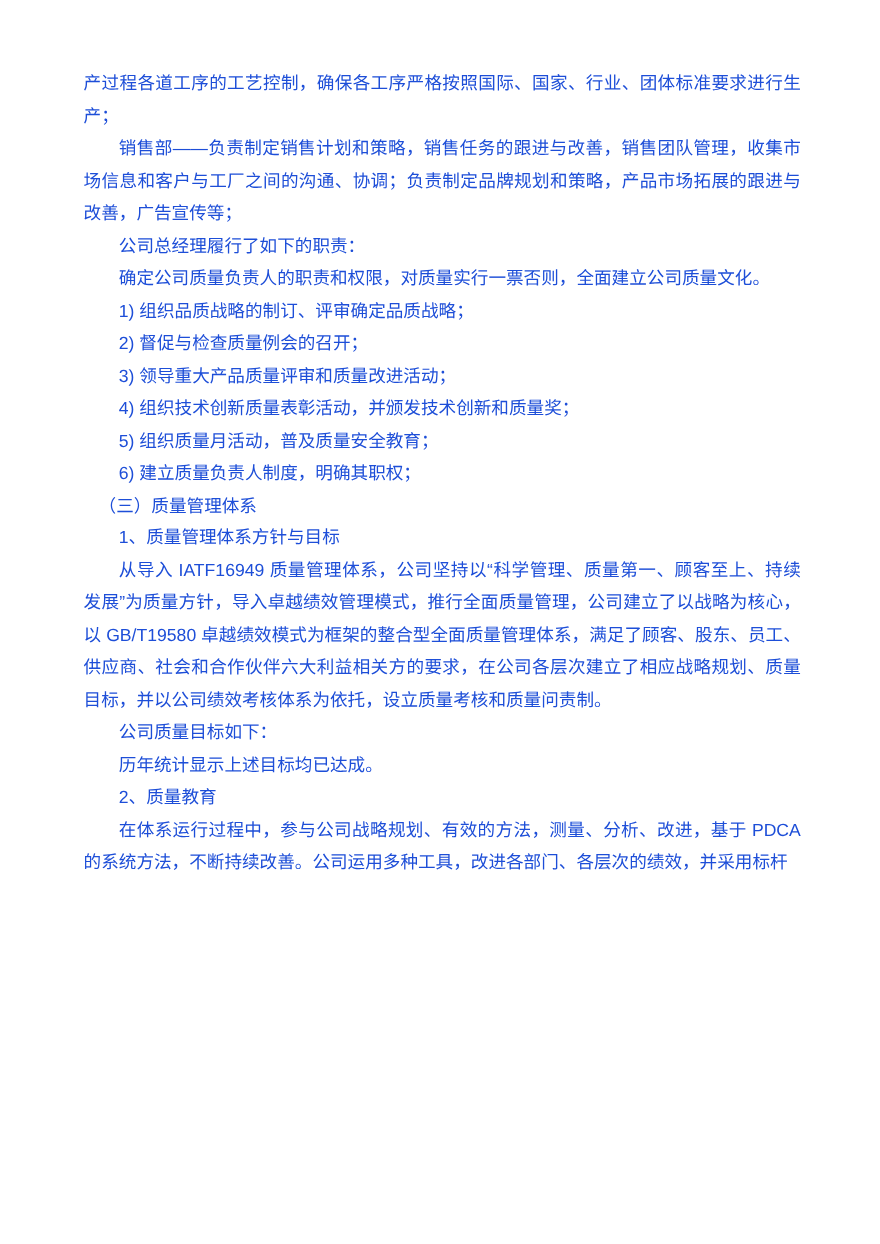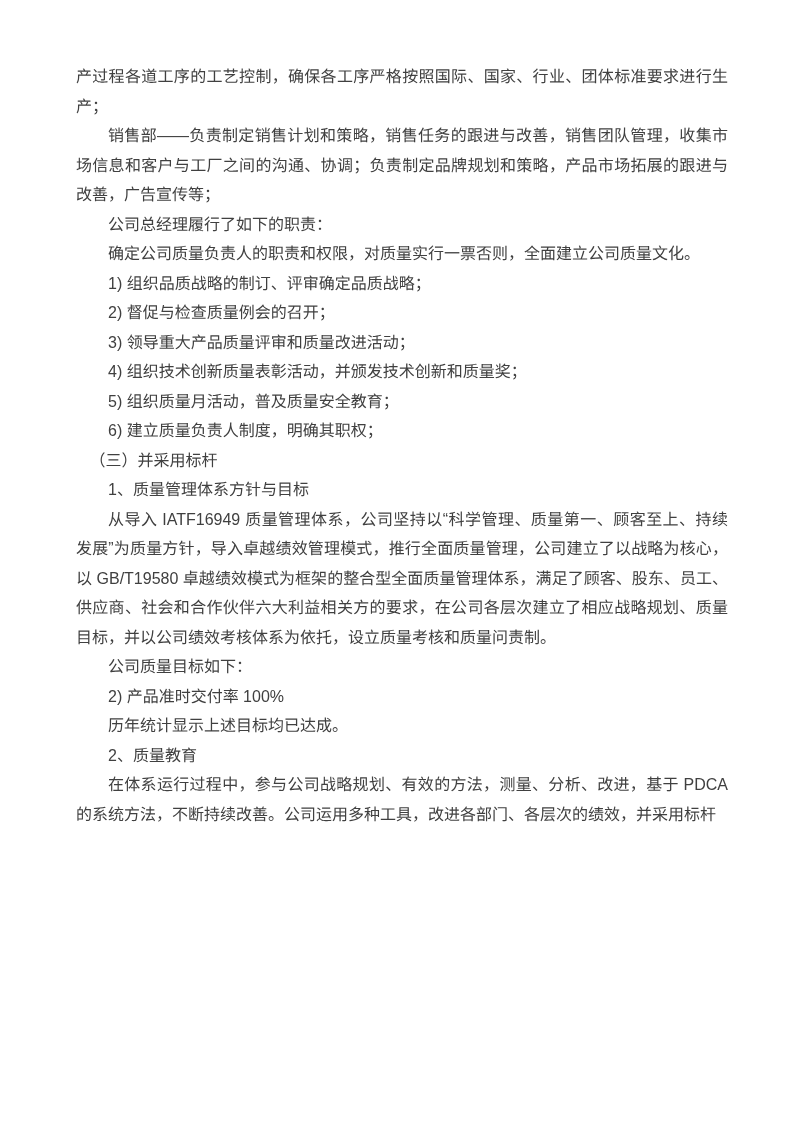--- a/index.html
+++ b/index.html
@@ -9,21 +9,21 @@
   }
   .page {
     width: 800px;
     height: 859px;
     box-sizing: border-box;
     background: #ffffff;
     padding: 62px 72px 40px 76px;
     font-family: "Liberation Sans", "DejaVu Sans", sans-serif;
     font-size: 16px;
     line-height: 29.5px;
-    color: #404040;
+    color: #1d4ed8;
     text-align: justify;
     overflow: hidden;
   }
   .page p {
     margin: 0;
     padding: 0;
     text-indent: 2em;
     word-break: break-all;
   }
   .page p.flush {
@@ -40,21 +40,20 @@
   <p class="flush">产过程各道工序的工艺控制，确保各工序严格按照国际、国家、行业、团体标准要求进行生产；</p>
   <p>销售部——负责制定销售计划和策略，销售任务的跟进与改善，销售团队管理，收集市场信息和客户与工厂之间的沟通、协调；负责制定品牌规划和策略，产品市场拓展的跟进与改善，广告宣传等；</p>
   <p>公司总经理履行了如下的职责：</p>
   <p>确定公司质量负责人的职责和权限，对质量实行一票否则，全面建立公司质量文化。</p>
   <p>1) 组织品质战略的制订、评审确定品质战略；</p>
   <p>2) 督促与检查质量例会的召开；</p>
   <p>3) 领导重大产品质量评审和质量改进活动；</p>
   <p>4) 组织技术创新质量表彰活动，并颁发技术创新和质量奖；</p>
   <p>5) 组织质量月活动，普及质量安全教育；</p>
   <p>6) 建立质量负责人制度，明确其职权；</p>
-  <p class="half-indent">（三）并采用标杆</p>
+  <p class="half-indent">（三）质量管理体系</p>
   <p>1、质量管理体系方针与目标</p>
   <p>从导入 IATF16949 质量管理体系，公司坚持以“科学管理、质量第一、顾客至上、持续发展”为质量方针，导入卓越绩效管理模式，推行全面质量管理，公司建立了以战略为核心，以 GB/T19580 卓越绩效模式为框架的整合型全面质量管理体系，满足了顾客、股东、员工、供应商、社会和合作伙伴六大利益相关方的要求，在公司各层次建立了相应战略规划、质量目标，并以公司绩效考核体系为依托，设立质量考核和质量问责制。</p>
   <p>公司质量目标如下：</p>
-  <p>2) 产品准时交付率 100%</p>
   <p>历年统计显示上述目标均已达成。</p>
   <p>2、质量教育</p>
   <p>在体系运行过程中，参与公司战略规划、有效的方法，测量、分析、改进，基于 PDCA 的系统方法，不断持续改善。公司运用多种工具，改进各部门、各层次的绩效，并采用标杆</p>
 </div>
 
 </body></html>

